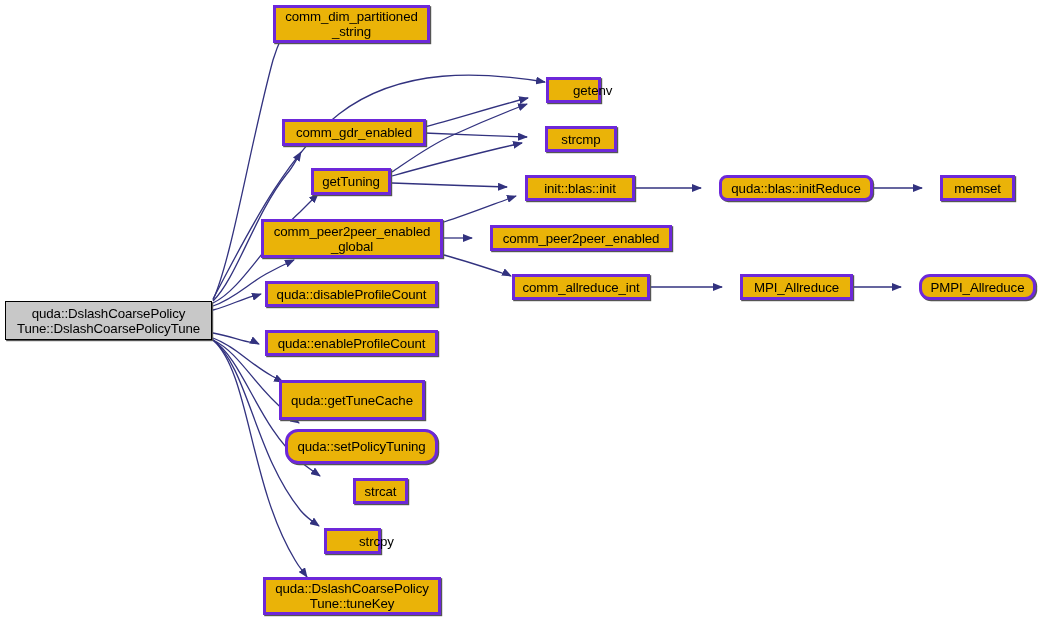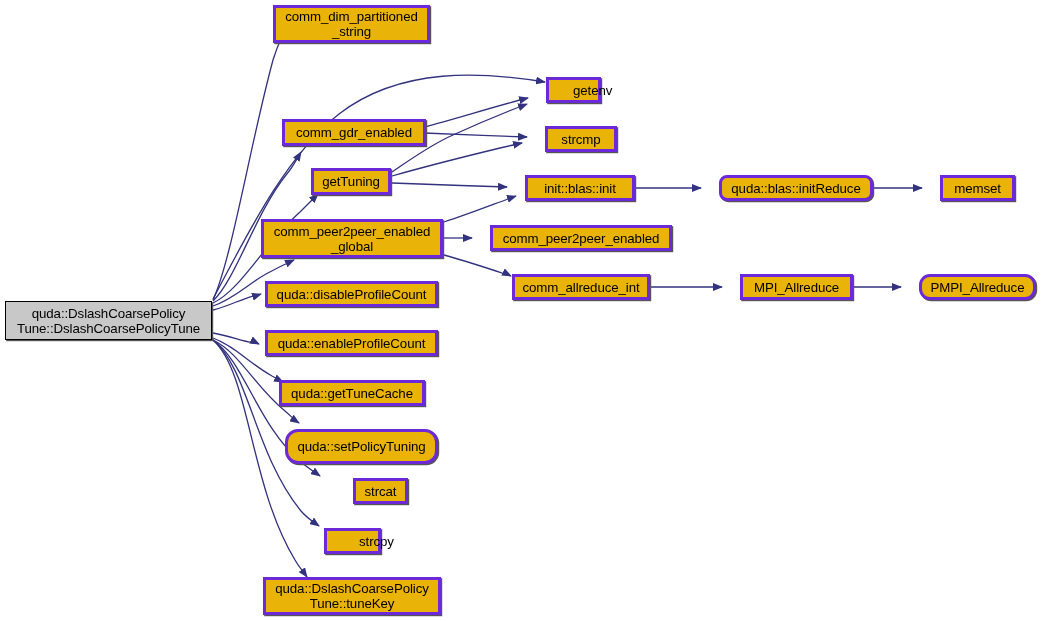--- a/index.html
+++ b/index.html
@@ -99,20 +99,20 @@
       <div class="node" style="left: 719px; top: 175px; width: 154px; height: 26px; border-radius: 8px;"><span class="node-label">quda::blas::initReduce</span></div>
       <div class="node" style="left: 940px; top: 175px; width: 75px; height: 26px;"><span class="node-label">memset</span></div>
       <div class="node" style="left: 261px; top: 219px; width: 182px; height: 39px;"><span class="node-label">comm_peer2peer_enabled
 _global</span></div>
       <div class="node" style="left: 490px; top: 225px; width: 182px; height: 26px;"><span class="node-label">comm_peer2peer_enabled</span></div>
       <div class="node" style="left: 512px; top: 274px; width: 138px; height: 26px;"><span class="node-label">comm_allreduce_int</span></div>
       <div class="node" style="left: 740px; top: 274px; width: 113px; height: 26px;"><span class="node-label">MPI_Allreduce</span></div>
       <div class="node" style="left: 919px; top: 274px; width: 117px; height: 26px; border-radius: 11px;"><span class="node-label">PMPI_Allreduce</span></div>
       <div class="node" style="left: 265px; top: 281px; width: 173px; height: 26px;"><span class="node-label">quda::disableProfileCount</span></div>
       <div class="node" style="left: 265px; top: 330px; width: 173px; height: 26px;"><span class="node-label">quda::enableProfileCount</span></div>
-      <div class="node" style="left: 279px; top: 380px; width: 146px; height: 26px; text-align: center;"><span class="node-label">quda::getTuneCache</span></div>
+      <div class="node" style="left: 279px; top: 380px; width: 146px; height: 40px; text-align: center;"><span class="node-label">quda::getTuneCache</span></div>
       <div class="node" style="left: 285px; top: 429px; width: 153px; height: 35px; border-radius: 13px;"><span class="node-label">quda::setPolicyTuning</span></div>
       <div class="node" style="left: 325px; top: 478px; width: 55px; height: 26px; margin-left: 28px;"><span class="node-label">strcat</span></div>
       <div class="node" style="left: 324px; top: 528px; width: 57px; height: 26px; padding-left: 32px;"><span class="node-label">strcpy</span></div>
       <div class="node" style="left: 263px; top: 577px; width: 178px; height: 38px;"><span class="node-label">quda::DslashCoarsePolicy
 Tune::tuneKey</span></div>
     </div>
 </div>
 
 </body></html>

